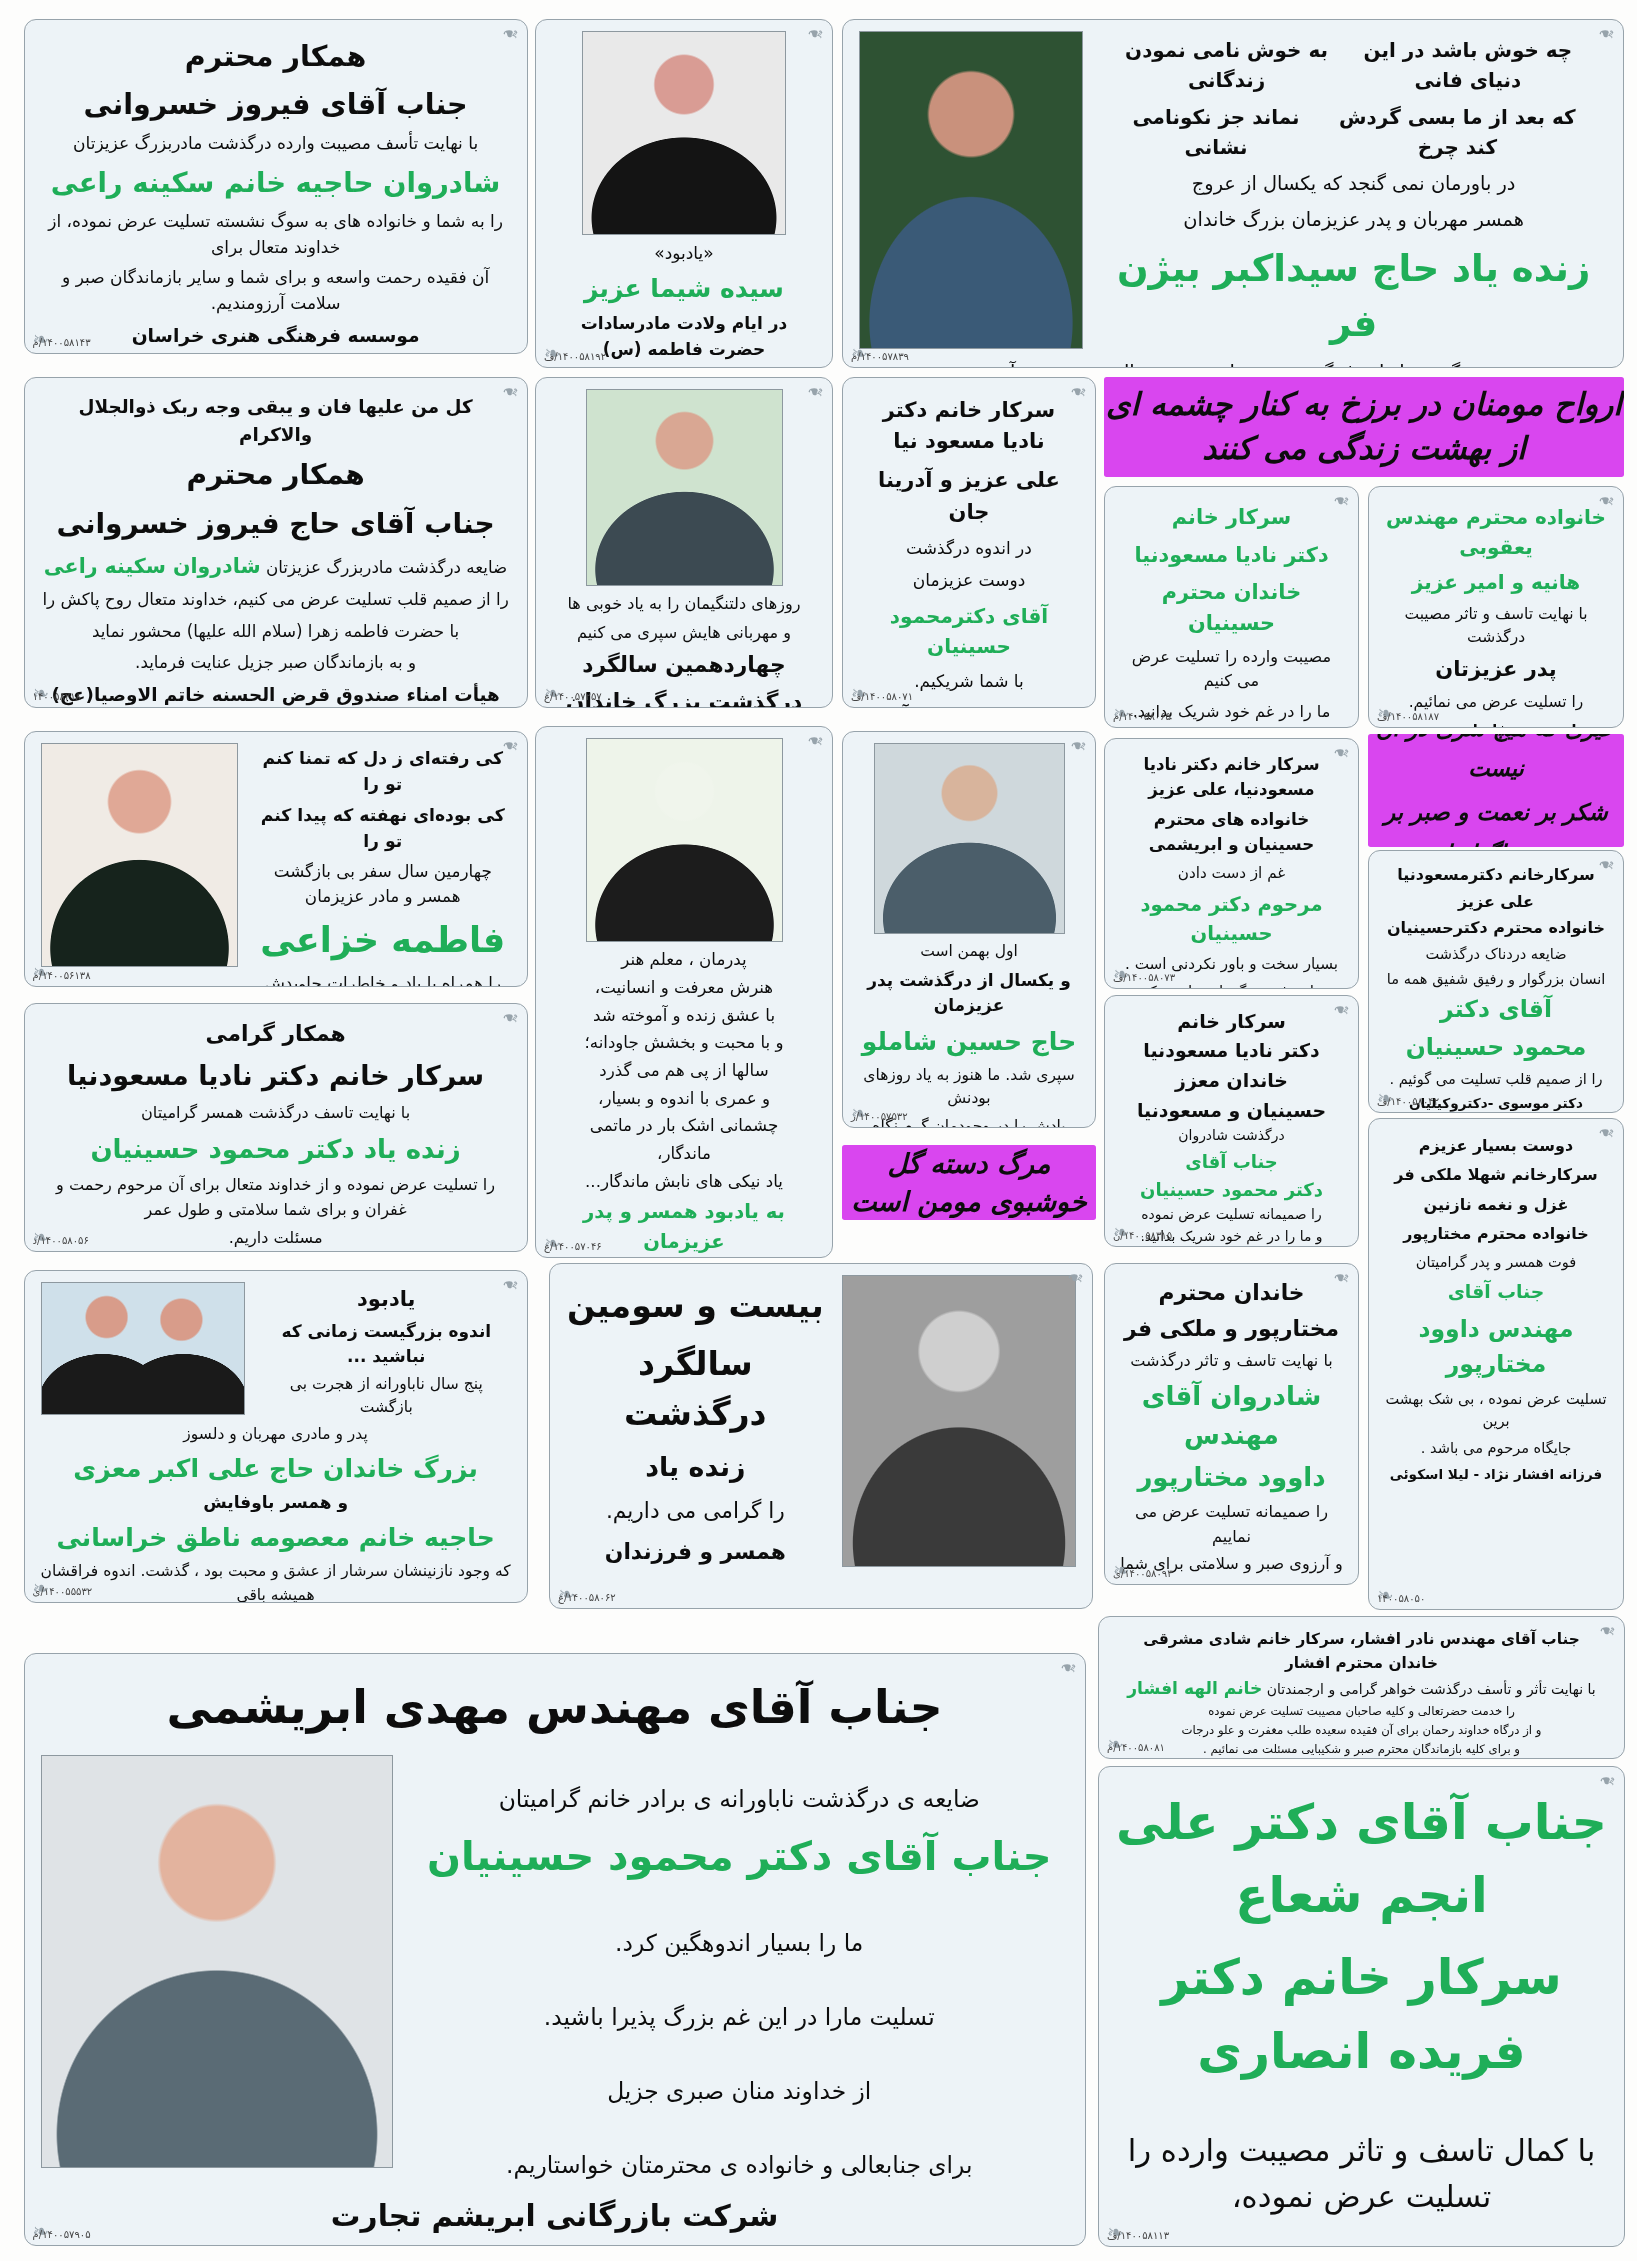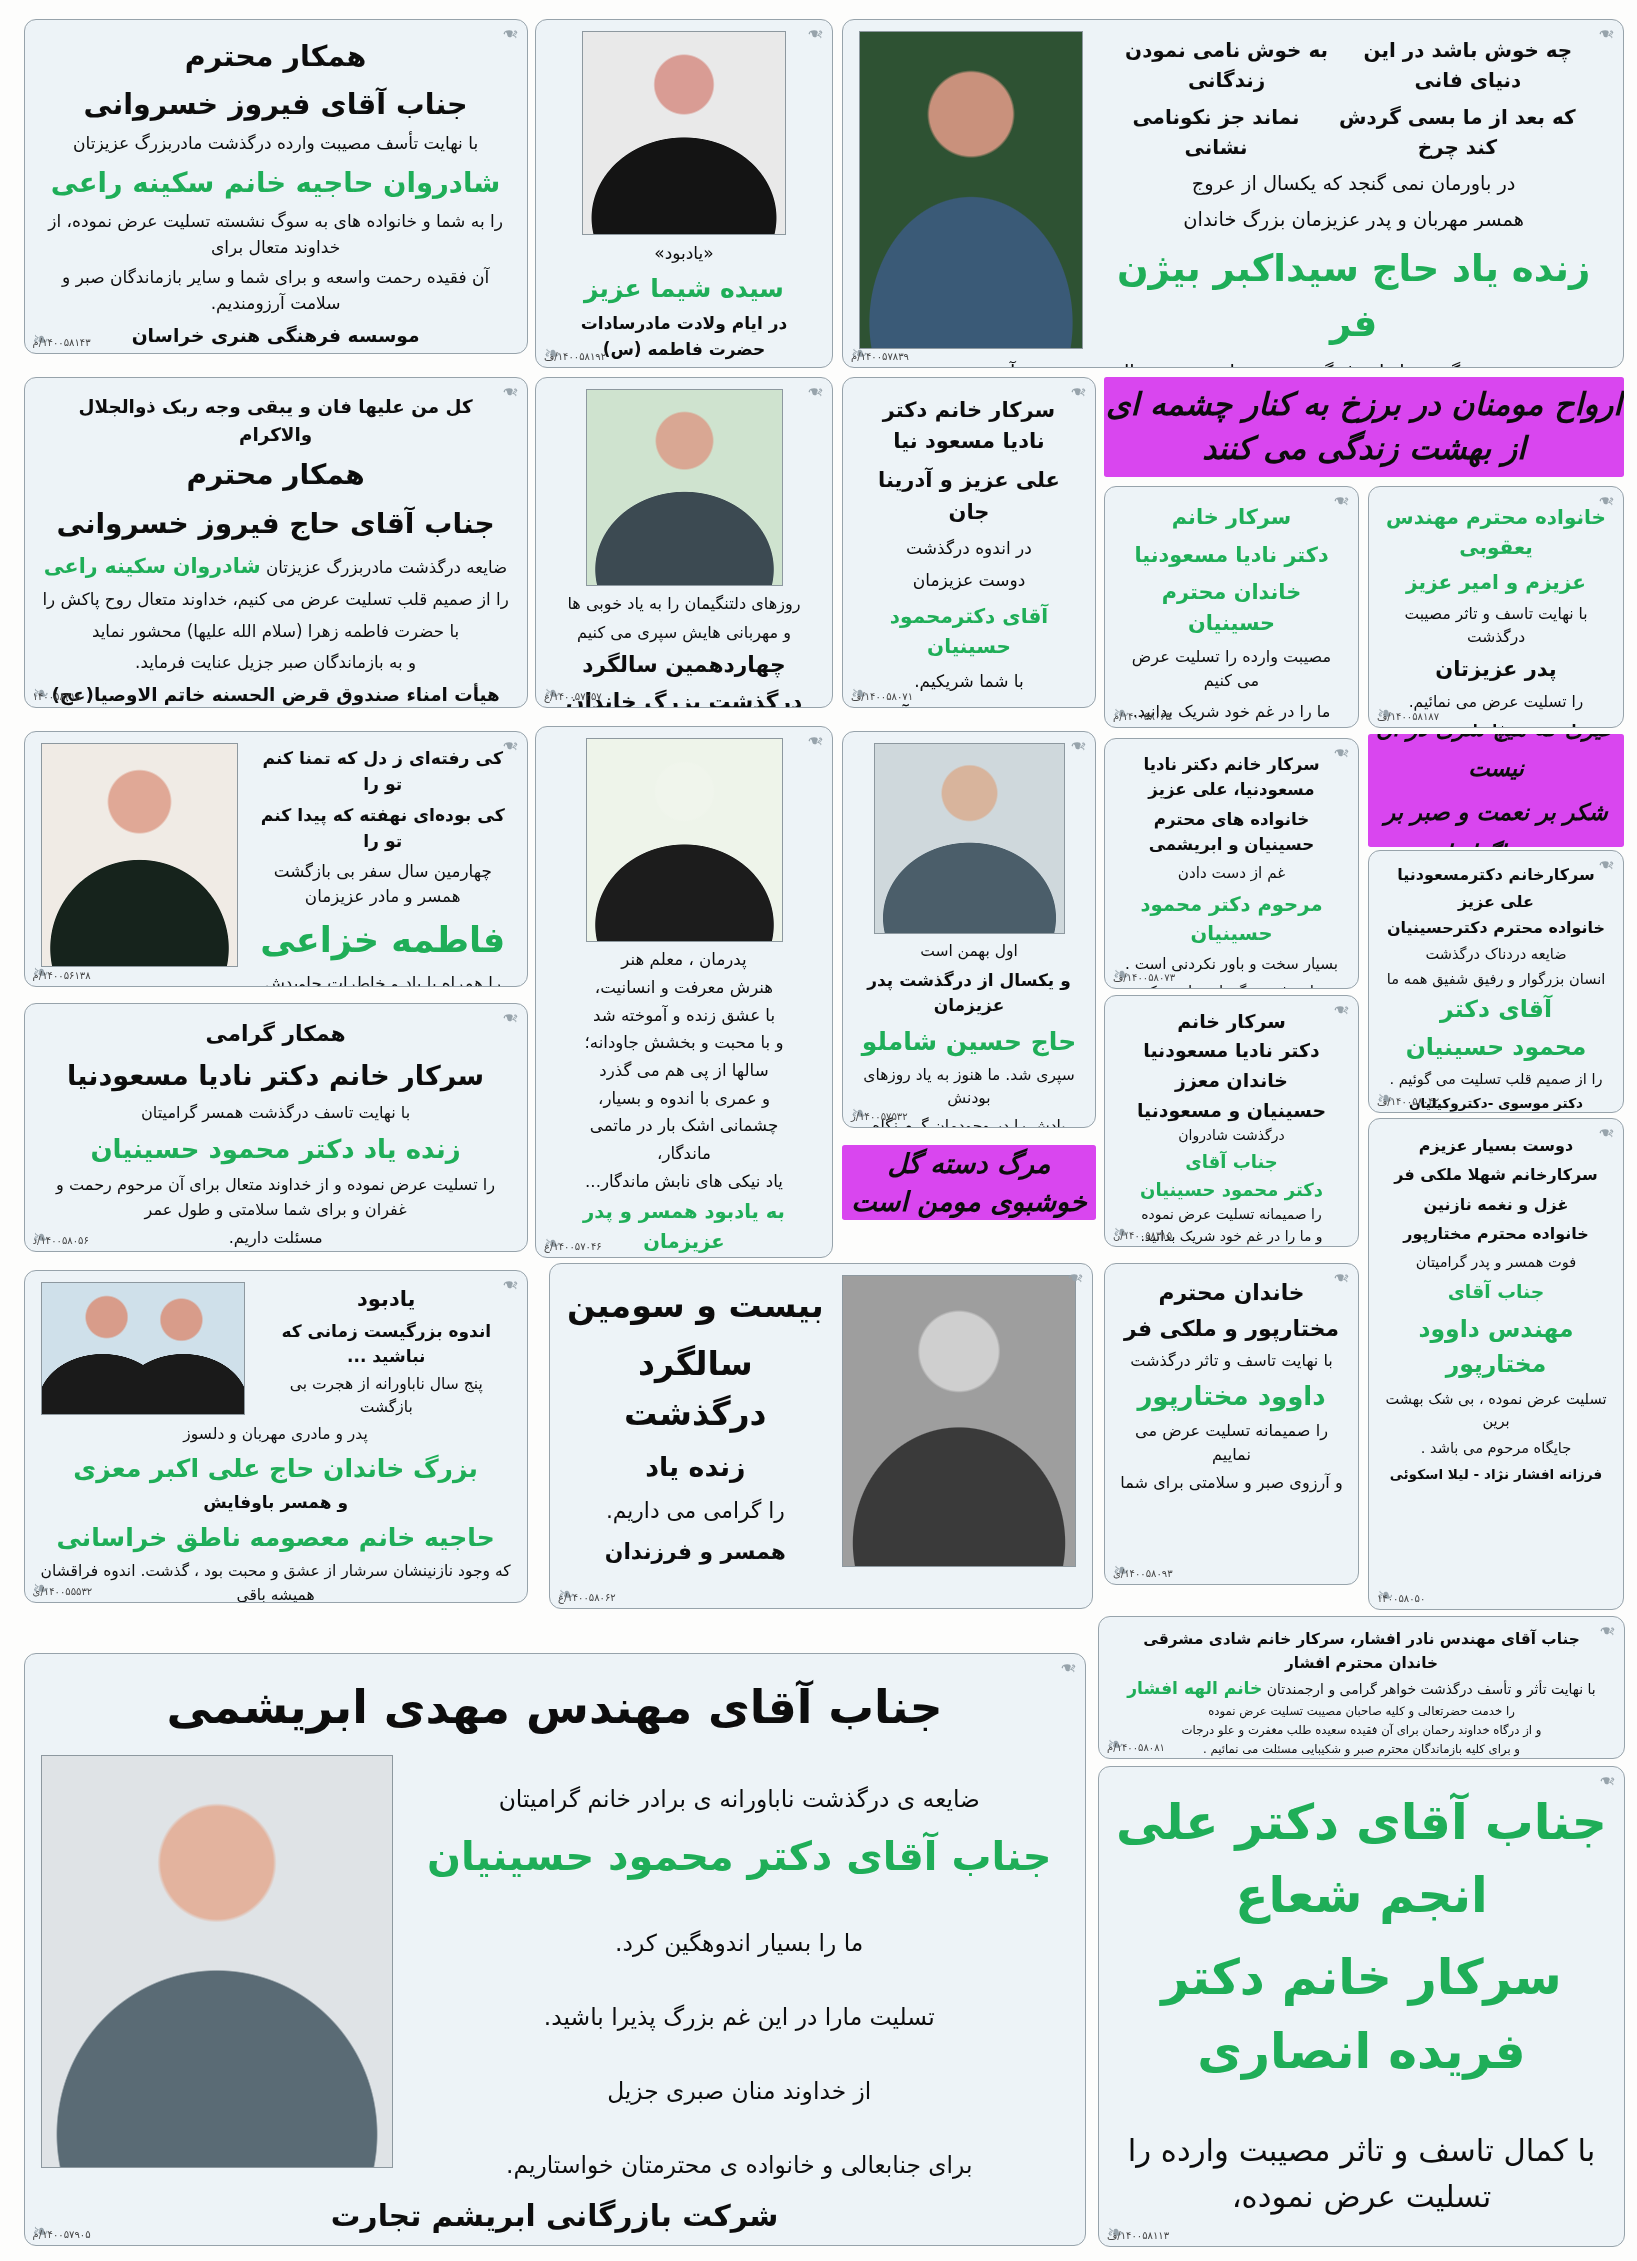--- a/index.html
+++ b/index.html
@@ -150,21 +150,21 @@
       <div class="line g2">دکتر نادیا مسعودنیا</div>
       <div class="line g2">خاندان محترم حسینیان</div>
       <div class="line b">مصیبت وارده را تسلیت عرض می کنیم</div>
       <div class="line b">ما را در غم خود شریک بدانید.</div>
       <span class="fl tr">❧</span>
       <span class="fl bl">❧</span>
       <span class="ref">۱۴۰۰۵۸۰۶۵/م</span>
     </section>
   <section class="panel box" style="left: 1368px; top: 486px; width: 256px; height: 242px; font-size: 10px; --gap: 5.4px;">
       <div class="line g2">خانواده محترم مهندس یعقوبی</div>
-      <div class="line g2">عزیزم و امیر عزیز</div>
+      <div class="line g2">هانیه و امیر عزیز</div>
       <div class="line b">با نهایت تاسف و تاثر مصیبت درگذشت</div>
       <div class="line t2">پدر عزیزتان</div>
       <div class="line b">را تسلیت عرض می نمائیم.</div>
       <div class="line sig2">مونا و مهدی فاضل - پرستو و روزبه بهزادی فر</div>
       <span class="fl tr">❧</span>
       <span class="fl bl">❧</span>
       <span class="ref">۱۴۰۰۵۸۱۸۷/ف</span>
     </section>
   <section class="panel box" style="left: 23.6px; top: 731px; width: 504px; height: 256px; font-size: 10.8px; --gap: 4.7px;">
       <div class="photo left" style="width: 195px; height: 222px; background: radial-gradient(circle at 50% 26%, rgb(224, 168, 150) 0px, rgb(224, 168, 150) 16%, transparent 17%), radial-gradient(46% 40% at 50% 92%, rgb(22, 35, 28) 0px, rgb(22, 35, 28) 99%, transparent 100%), rgb(240, 235, 229);"></div>
@@ -284,20 +284,21 @@
       <div class="line b2">را گرامی می داریم.</div>
       <div class="line sig">همسر و فرزندان</div>
       <span class="fl tr">❧</span>
       <span class="fl bl">❧</span>
       <span class="ref">۱۴۰۰۵۸۰۶۲/ع</span>
     </section>
   <section class="panel box" style="left: 1104px; top: 1263px; width: 255px; height: 322px; font-size: 10.4px; --gap: 3.4px;">
       <div class="line t2">خاندان محترم</div>
       <div class="line t2">مختارپور و ملکی فر</div>
       <div class="line b">با نهایت تاسف و تاثر درگذشت</div>
+      <div class="line g1">شادروان آقای مهندس</div>
       <div class="line g1">داوود مختارپور</div>
       <div class="line b">را صمیمانه تسلیت عرض می نماییم</div>
       <div class="line b">و آرزوی صبر و سلامتی برای شما</div>
       <span class="fl tr">❧</span>
       <span class="fl bl">❧</span>
       <span class="ref">۱۴۰۰۵۸۰۹۳/ی</span>
     </section>
   <section class="panel box" style="left: 1368px; top: 1118px; width: 256px; height: 492px; font-size: 9.4px; --gap: 5.4px;">
       <div class="line t3">دوست بسیار عزیزم</div>
       <div class="line t3">سرکارخانم شهلا ملکی فر</div>

